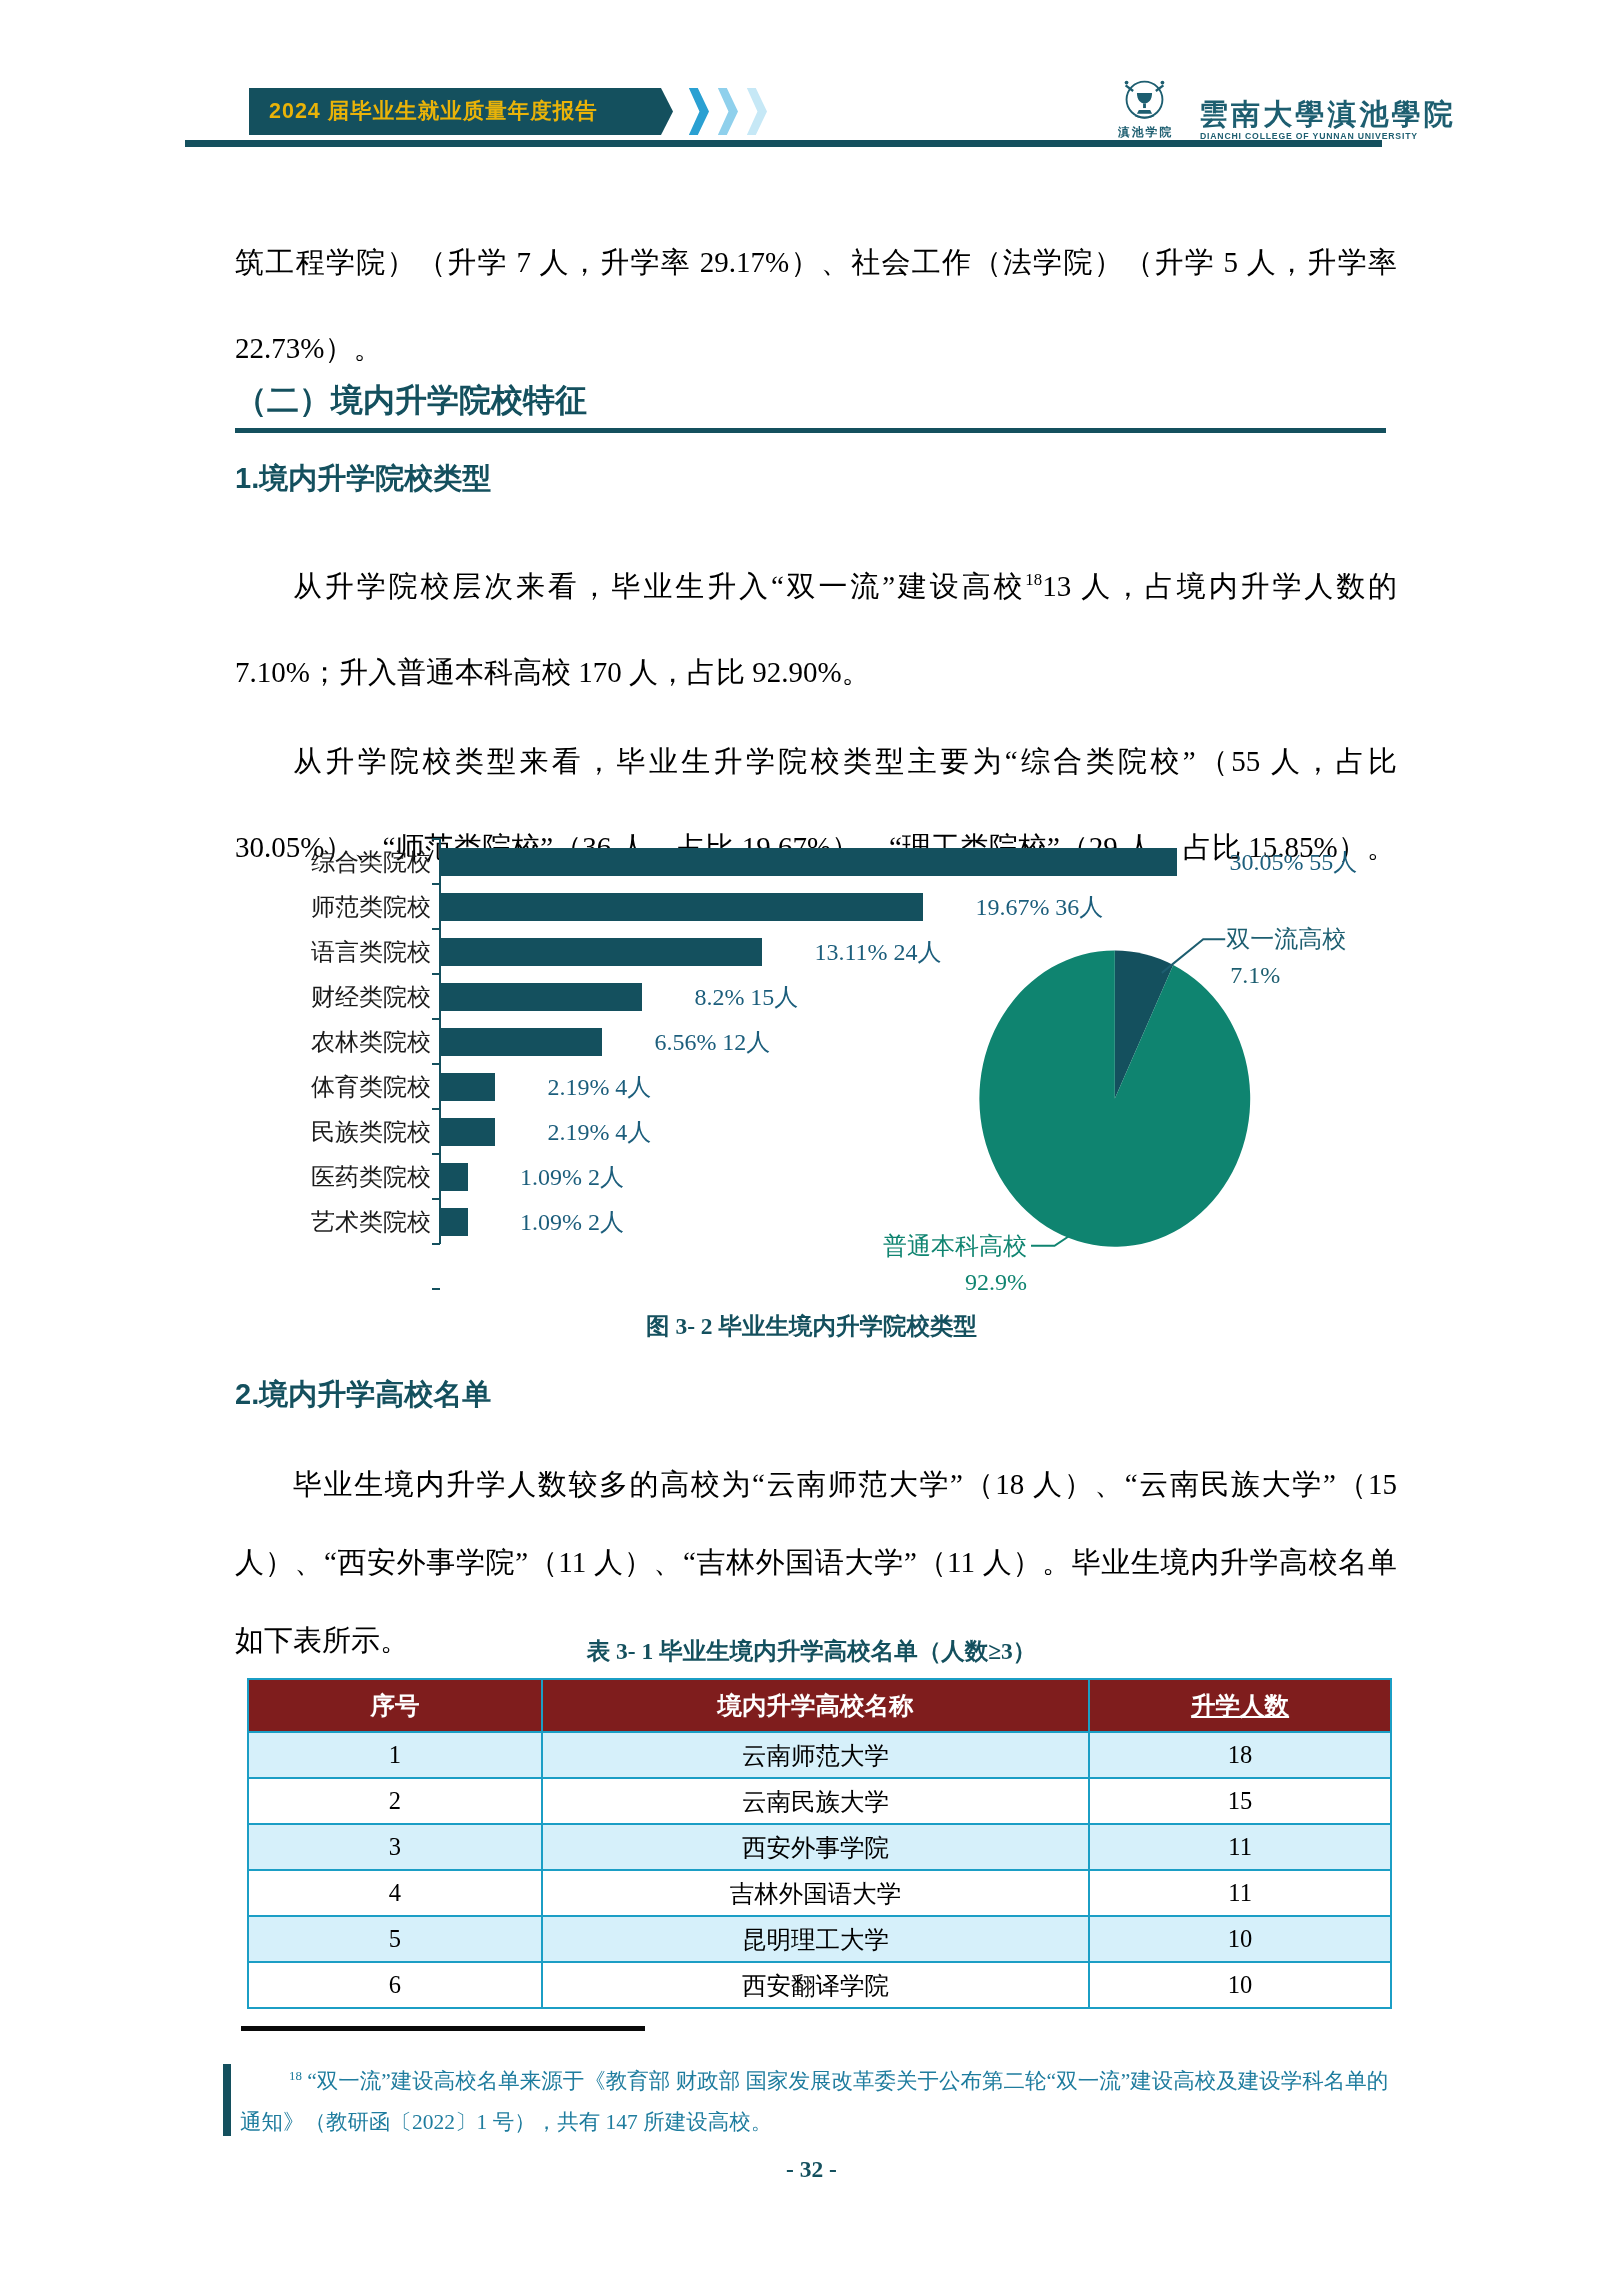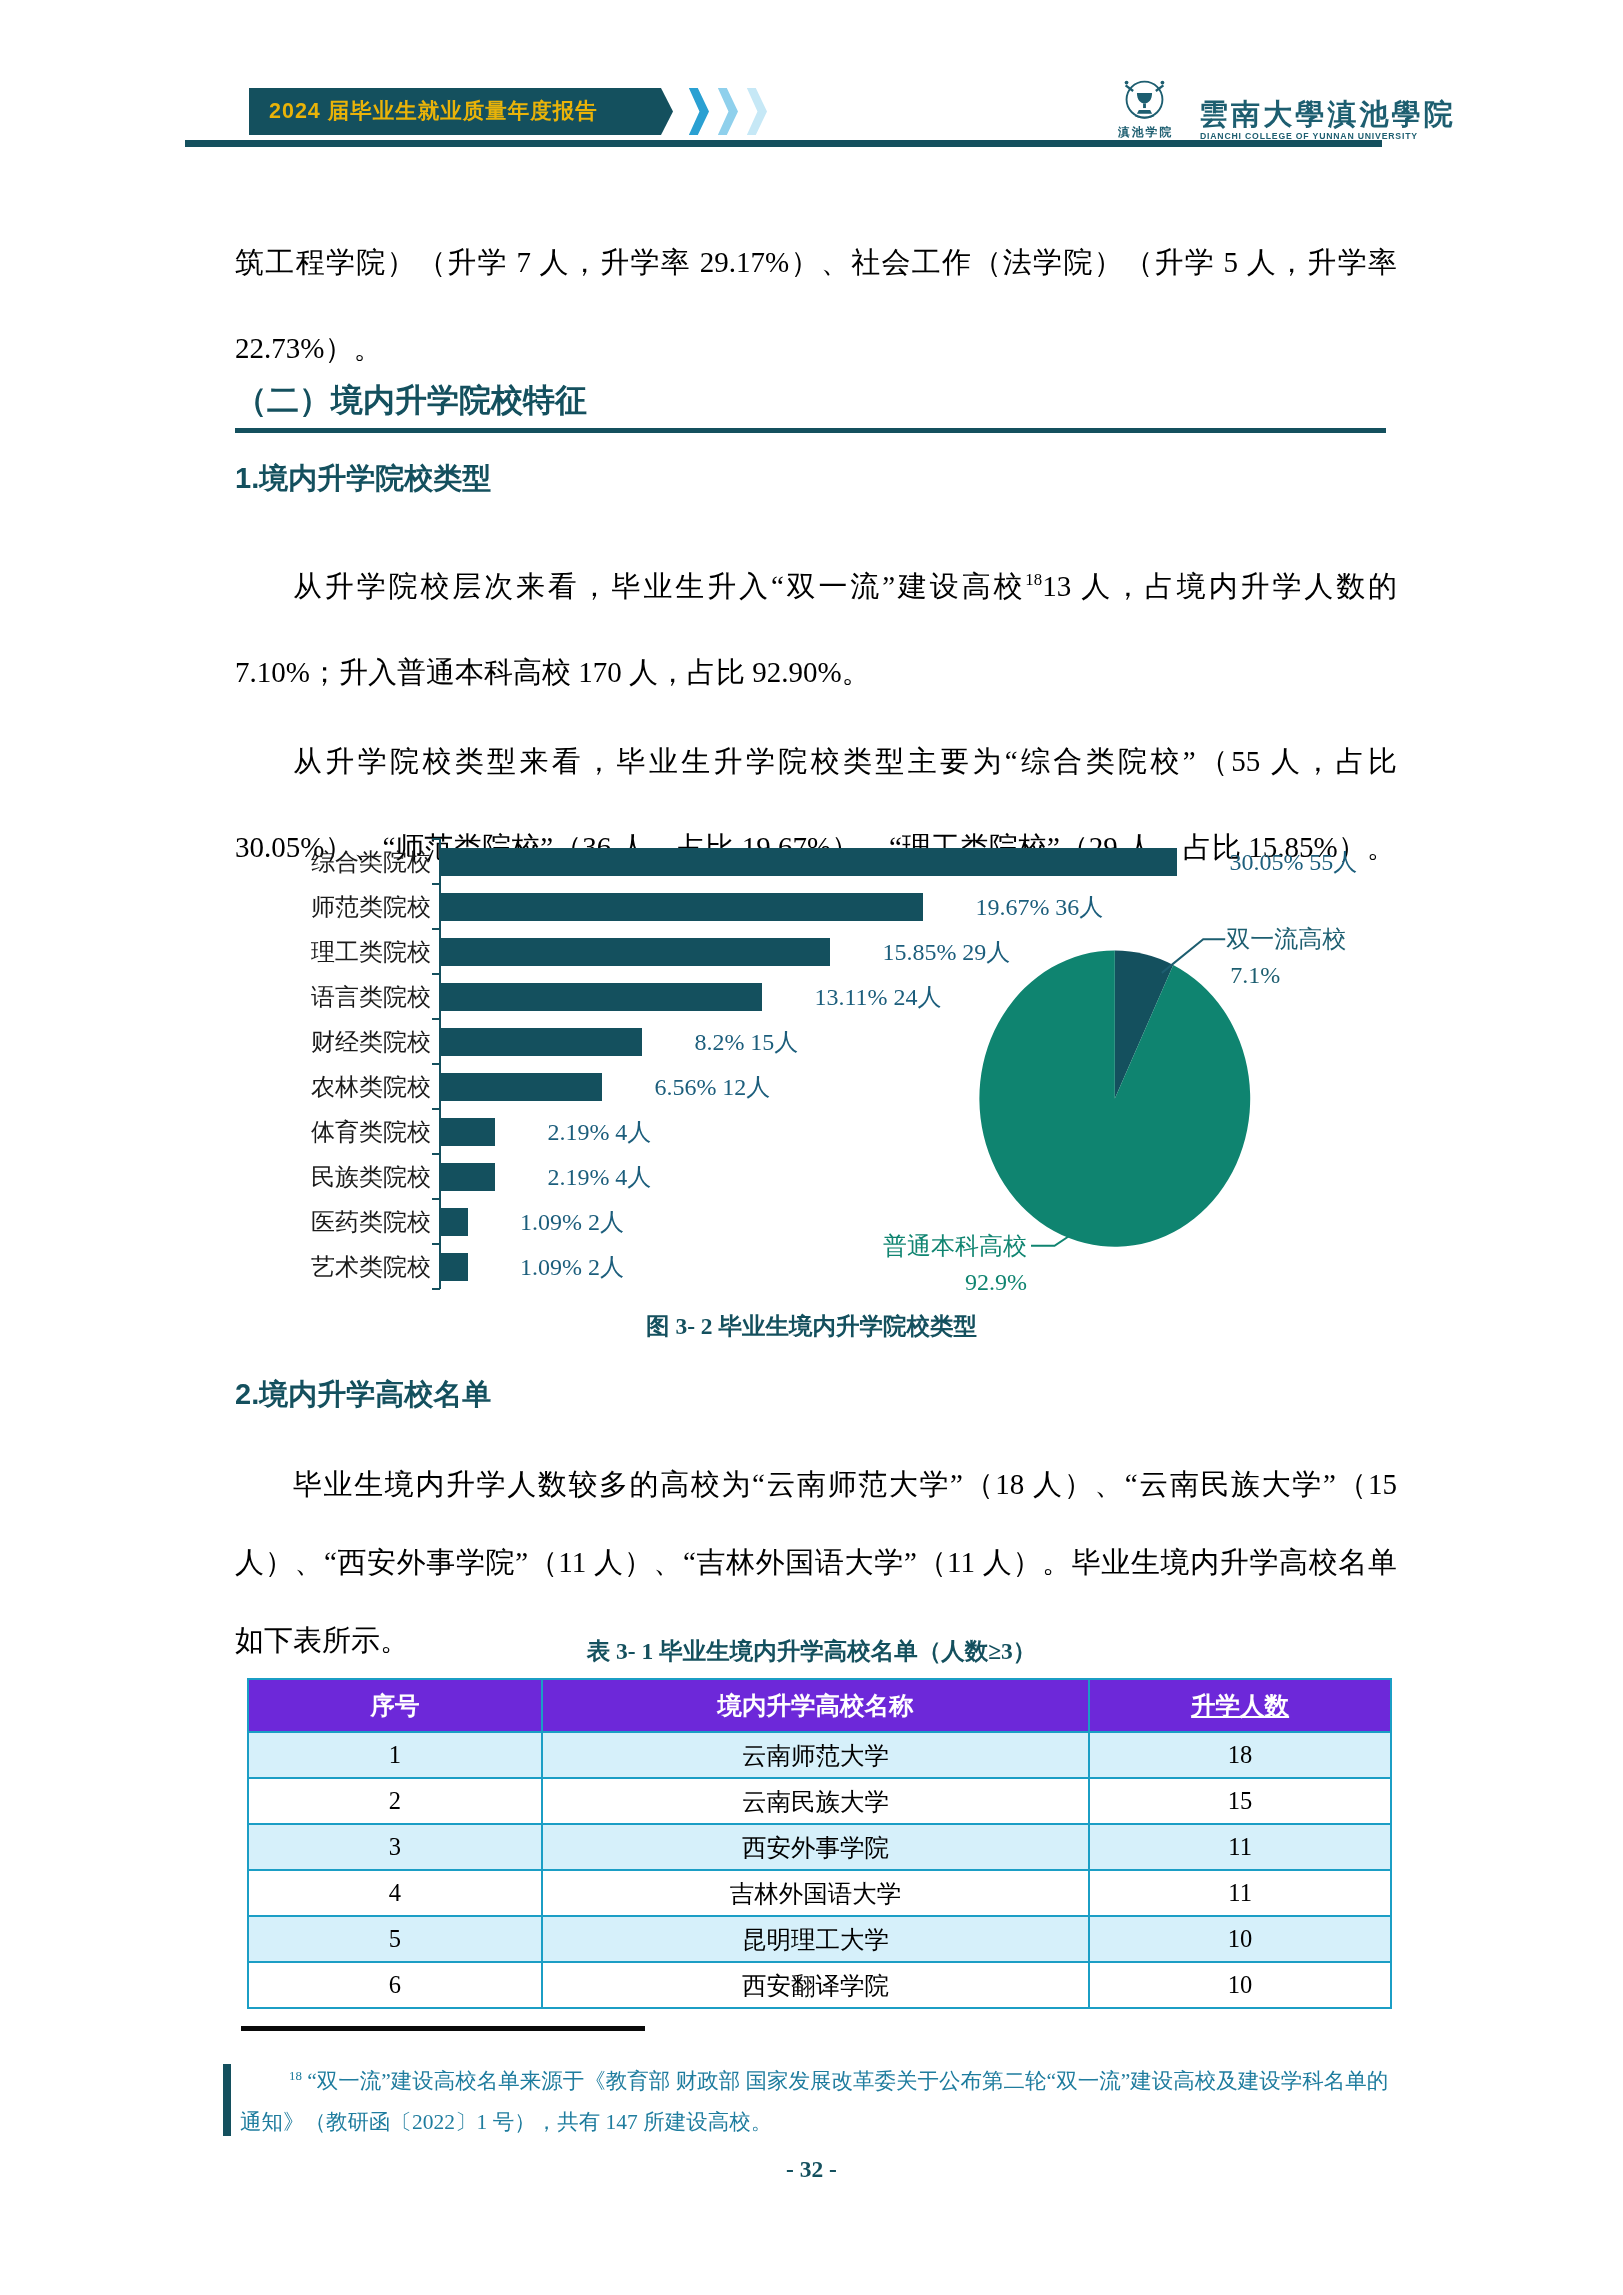--- a/index.html
+++ b/index.html
@@ -49,21 +49,21 @@
   
   .pie-svg{position:absolute;left:767px;top:839px;}
   .pie-callout{font-size:47px;font-family:"Liberation Serif","DejaVu Serif",serif;}
   .pc-dark{fill:#1D5E70;}
   .pc-green{fill:#0F8470;}
   .anchor-end{text-anchor:end;}
 
   
   .school-table{position:absolute;left:247px;top:1678px;width:1145px;border-collapse:collapse;
                 font-size:24.5px;text-align:center;}
-  .school-table th{background:#6d28d9;color:#fff;font-weight:bold;height:49px;border:2.6px solid #1B9EC5;}
+  .school-table th{background:#7f1d1d;color:#fff;font-weight:bold;height:49px;border:2.6px solid #1B9EC5;}
   .school-table td{height:42px;border:2.6px solid #1B9EC5;background:#fff;}
   .school-table tr.alt td{background:#D6F0FA;}
   .col-no{width:25.7%;} .col-name{width:47.9%;} .col-cnt{width:26.4%;text-decoration:underline;}
 
   
   .fn-rule{position:absolute;left:241px;top:2026px;width:404px;height:4.6px;background:#0a0a0a;}
   .fn-bar{position:absolute;left:223px;top:2064px;width:8.2px;height:72px;background:#14505E;}
   .footnote{position:absolute;left:240px;top:2056px;width:1150px;color:#1E7C9E;font-size:21.5px;line-height:41px;}
   .footnote .fn-line1{padding-left:49px;}
   .footnote sup{font-size:60%;vertical-align:super;}
@@ -121,27 +121,20 @@
         </div>
       </div>
       <div class="bar-row">
         <span class="bar-cat">师范类院校</span>
         <div class="bar-area">
           <div class="bar" style="width: 482px; background: rgb(20, 80, 94);"></div>
           <span class="bar-val">19.67% 36人</span>
         </div>
       </div>
       <div class="bar-row">
-        <span class="bar-cat">理工类院校</span>
-        <div class="bar-area">
-          <div class="bar" style="width: 389px; background: rgb(20, 80, 94);"></div>
-          <span class="bar-val">15.85% 29人</span>
-        </div>
-      </div>
-      <div class="bar-row">
         <span class="bar-cat">语言类院校</span>
         <div class="bar-area">
           <div class="bar" style="width: 321px; background: rgb(20, 80, 94);"></div>
           <span class="bar-val">13.11% 24人</span>
         </div>
       </div>
       <div class="bar-row">
         <span class="bar-cat">财经类院校</span>
         <div class="bar-area">
           <div class="bar" style="width: 201px; background: rgb(20, 80, 94);"></div>

